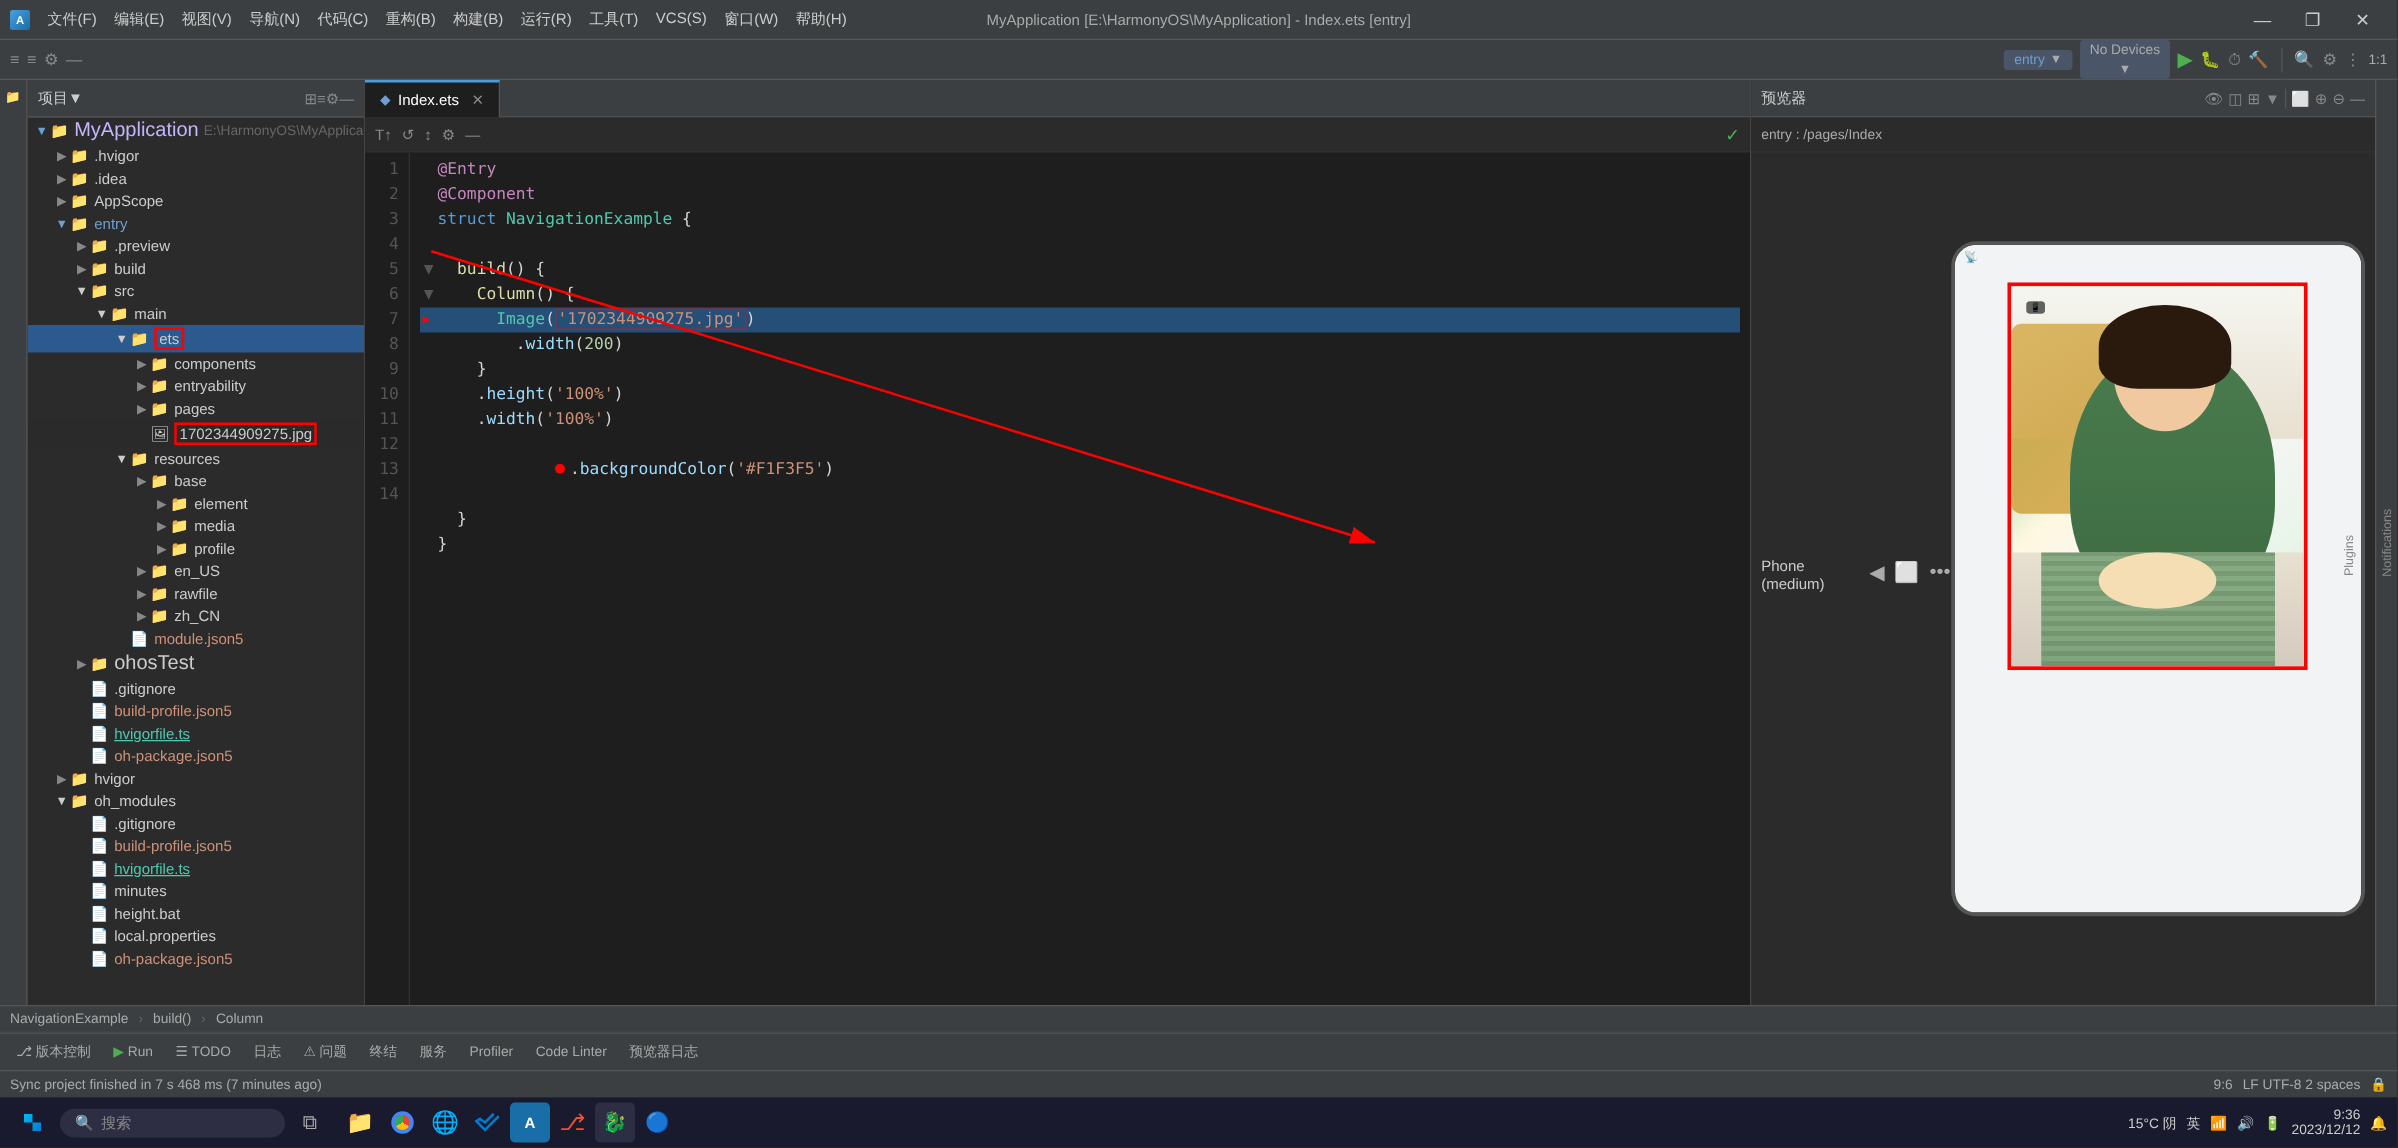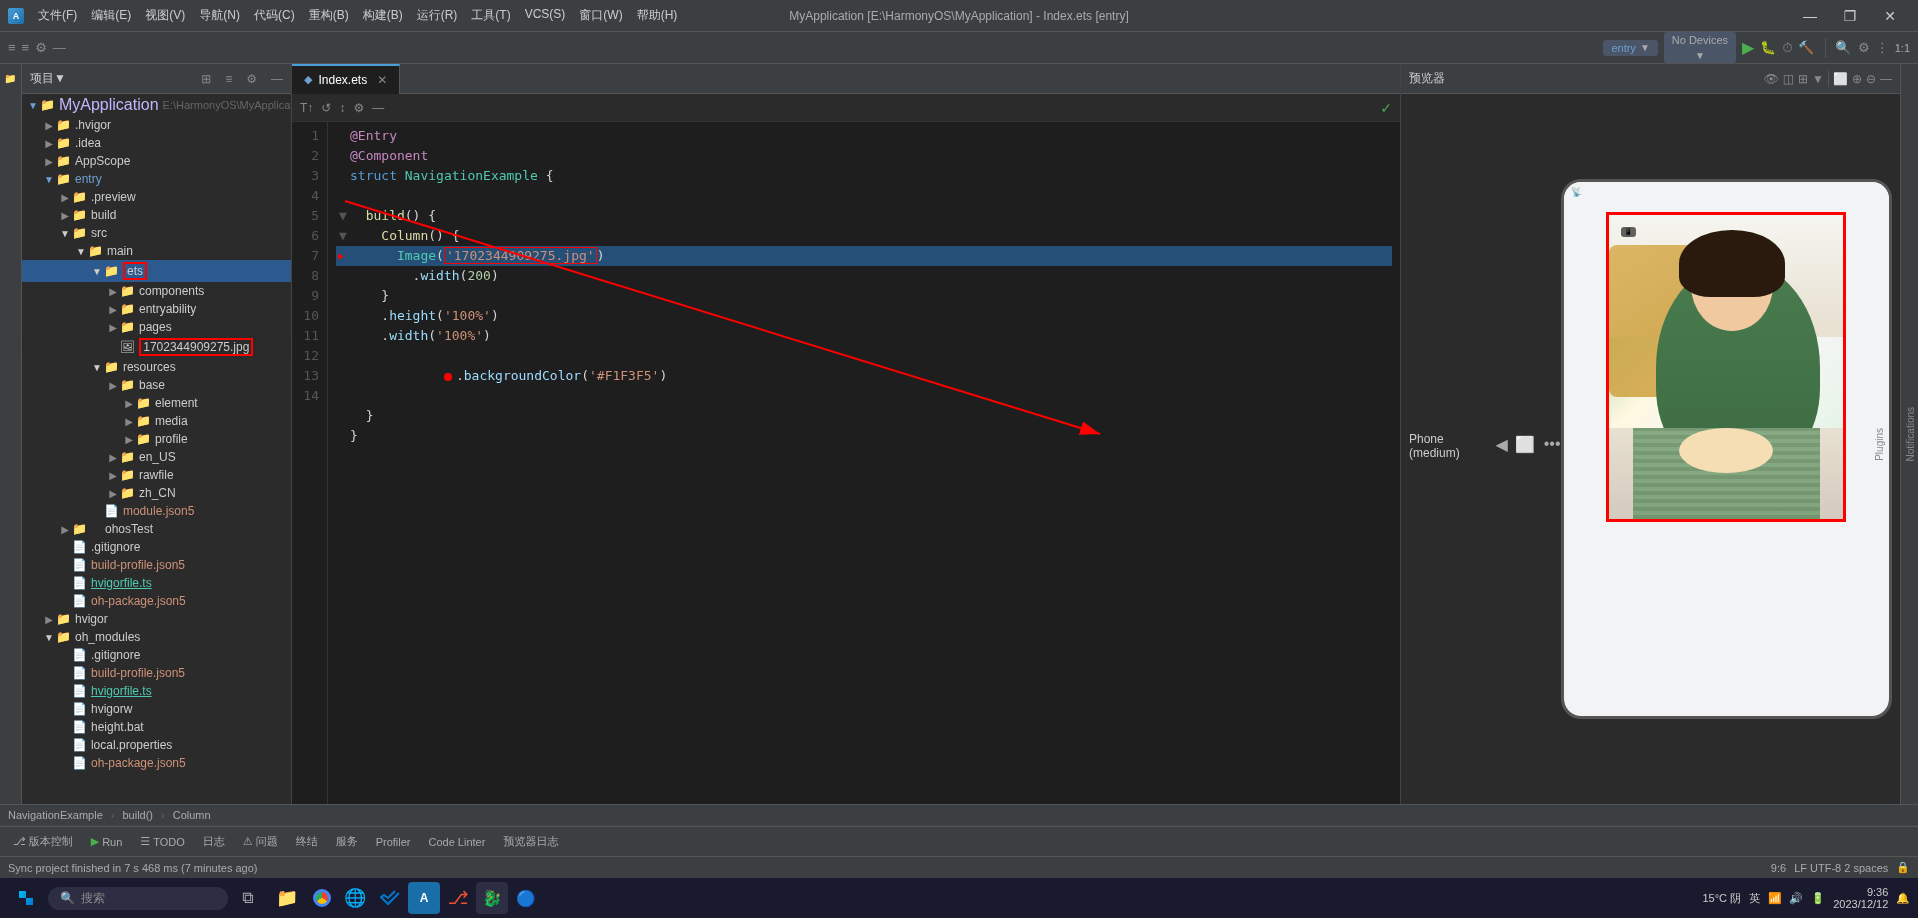--- a/index.html
+++ b/index.html
@@ -86,21 +86,21 @@
       border-right: 1px solid #444;
       overflow-y: auto;
       font-size: 12px;
     }
     #file-tree-header {
       display: flex;
       align-items: center;
       padding: 4px 8px;
       background: #3c3f41;
       border-bottom: 1px solid #555;
-      gap: 14px;
+      gap: 0;
       height: 30px;
     }
     .tree-item {
       display: flex;
       align-items: center;
       padding: 2px 0;
       cursor: pointer;
       white-space: nowrap;
     }
     .tree-item.selected { background: #2d5a8e; }
@@ -604,21 +604,21 @@
           <span class="name" style="font-size:12px;">zh_CN</span>
       </div>
       <div class="tree-item" style="padding-left:68px;">
         <span class="arrow" style="width:14px;display:inline-block;"></span>
         <span class="icon">📄</span>
           <span class="name json" style="font-size:12px;">module.json5</span>
       </div>
       <div class="tree-item" style="padding-left:36px;">
         <span class="arrow">▶</span>
           <span class="icon">📁</span>
-          <span class="name" style="font-size:12px;margin-left:14px;">ohosTest</span>
+          <span class="name" style="font-size:16px;">ohosTest</span>
       </div>
       <div class="tree-item" style="padding-left:36px;">
         <span class="arrow" style="width:14px;display:inline-block;"></span>
         <span class="icon">📄</span>
           <span class="name" style="font-size:12px;">.gitignore</span>
       </div>
       <div class="tree-item" style="padding-left:36px;">
         <span class="arrow" style="width:14px;display:inline-block;"></span>
         <span class="icon">📄</span>
           <span class="name json" style="font-size:12px;">build-profile.json5</span>
@@ -654,21 +654,21 @@
           <span class="name json" style="font-size:12px;">build-profile.json5</span>
       </div>
       <div class="tree-item" style="padding-left:36px;">
         <span class="arrow" style="width:14px;display:inline-block;"></span>
         <span class="icon">📄</span>
           <span class="name ts" style="font-size:12px;">hvigorfile.ts</span>
       </div>
       <div class="tree-item" style="padding-left:36px;">
         <span class="arrow" style="width:14px;display:inline-block;"></span>
         <span class="icon">📄</span>
-          <span class="name" style="font-size:12px;">hvigorw</span>
+          <span class="name" style="font-size:12px;">minutes</span>
       </div>
       <div class="tree-item" style="padding-left:36px;">
         <span class="arrow" style="width:14px;display:inline-block;"></span>
         <span class="icon">📄</span>
           <span class="name" style="font-size:12px;">height.bat</span>
       </div>
       <div class="tree-item" style="padding-left:36px;">
         <span class="arrow" style="width:14px;display:inline-block;"></span>
         <span class="icon">📄</span>
           <span class="name" style="font-size:12px;">local.properties</span>
@@ -785,20 +785,23 @@
       <span class="title">预览器</span>
       <span style="color:#888;cursor:pointer;">👁</span>
       <span style="color:#888;cursor:pointer;margin-left:4px;">◫</span>
       <span style="color:#888;cursor:pointer;margin-left:4px;">⊞</span>
       <span style="color:#888;cursor:pointer;margin-left:4px;">▼</span>
       <div style="width:1px;height:16px;background:#555;margin:0 4px;"></div>
       <span style="color:#888;cursor:pointer;">⬜</span>
       <span style="color:#888;cursor:pointer;margin-left:4px;">⊕</span>
       <span style="color:#888;cursor:pointer;margin-left:4px;">⊖</span>
       <span style="color:#888;cursor:pointer;margin-left:4px;">—</span>
+    </div>
+    <div id="preview-toolbar">
+      <span class="path">entry : /pages/Index</span>
     </div>
     <div id="preview-content">
       <div id="phone-label">Phone (medium)</div>
       <div id="phone-controls">
         <button>◀</button>
         <button>⬜</button>
         <button>•••</button>
       </div>
       <div id="phone-frame">
         <div id="phone-screen">

